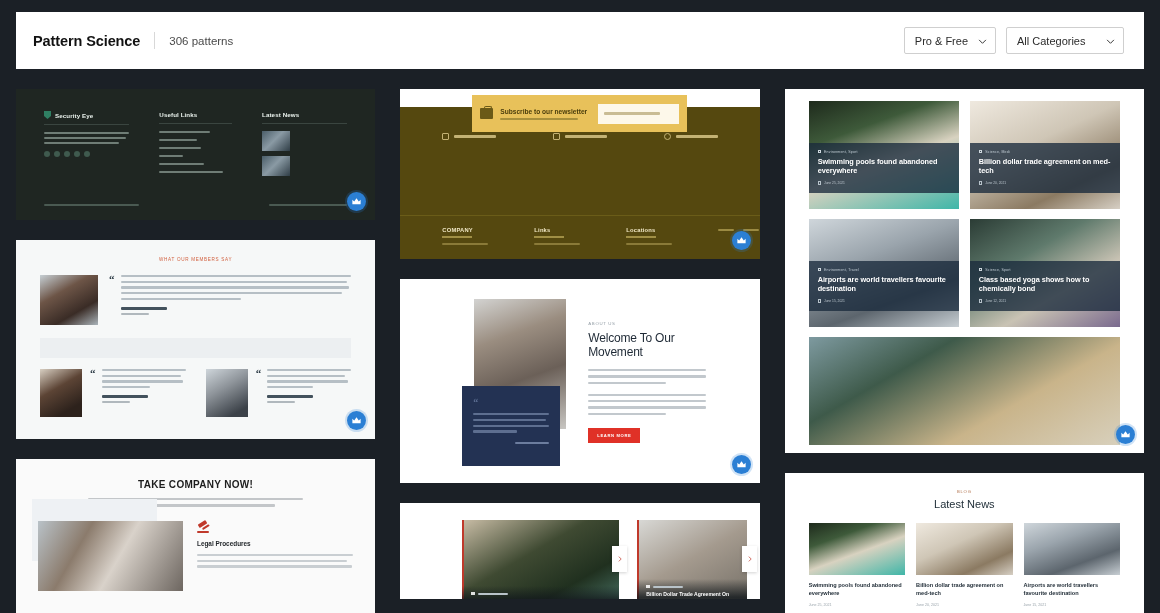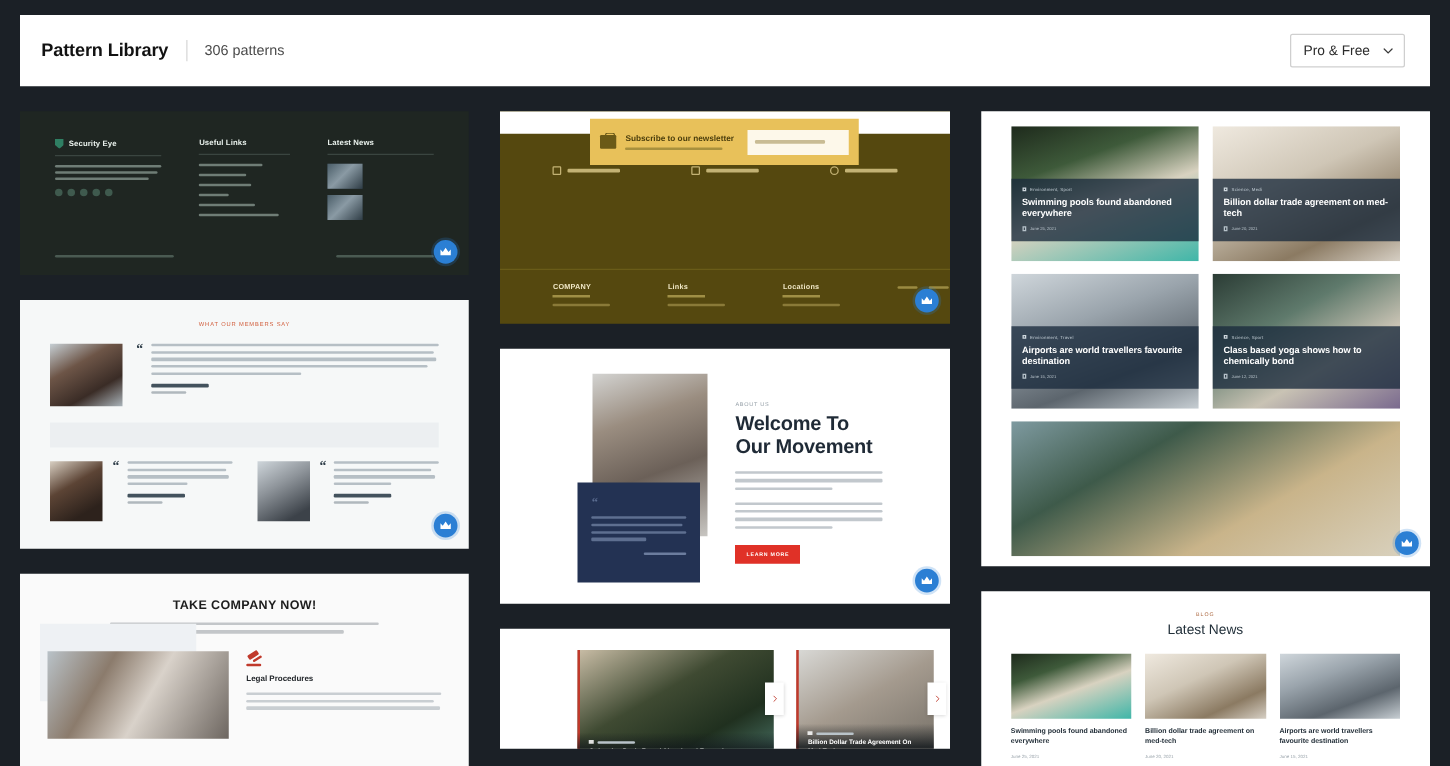--- a/index.html
+++ b/index.html
@@ -153,21 +153,21 @@
   .c-welcome { height: 204px; background:#fff; position:relative; }
   .w-img { position:absolute; left: 74px; top: 20px; width: 92px; height: 130px;
     background-image: linear-gradient(160deg,#d3d3d1 0%,#9a8d80 30%,#6b6058 60%,#c8c6c2 100%);}
   .w-quote { position:absolute; left: 62px; top: 107px; width: 98px; height: 80px; background:#233253; padding: 13px 11px 0 11px;}
   .w-quote .qm { color:#5b6d91; font-size: 10px; font-family:"Liberation Serif",serif; font-weight:bold; line-height:7px;}
   .w-quote .ql { margin-top:7px; }
   .w-quote .ql span { display:block; height:2.2px; background:#5e6f90; margin-bottom:3.6px; border-radius:1px;}
   .w-quote .qa { height:2px; width:34px; background:#6c7d9e; margin: 9px 0 0 auto; border-radius:1px;}
   .w-right { position:absolute; left: 188px; top: 42px; width: 118px;}
   .w-eyebrow { font-size: 4.4px; color: #96a0a8; letter-spacing:.6px; text-transform:uppercase;}
-  .w-title { font-size: 16px; color:#1f2a36; font-weight:700; margin-top: 5px; letter-spacing:-.2px;}
+  .w-title { font-size: 12px; color:#1f2a36; font-weight:400; margin-top: 5px; letter-spacing:-.2px;}
   .w-p { margin-top: 10px; }
   .w-p span { display:block; height:2.3px; background:#c2c8cd; margin-bottom:4px; border-radius:1px;}
   .w-p span.short { width: 66%; }
   .w-btn { margin-top: 13px; width: 52px; height: 15px; background:#e03127;
      display:flex; align-items:center; justify-content:center; cursor:pointer;}
   .w-btn span { font-size: 4.2px; color:#fff; letter-spacing:.6px; font-weight:bold;}
 
   
   .c-carousel { height: 96px; background:#fff; padding: 17px 0 0 0; overflow:hidden; position:relative;}
   .car-row { display:flex; gap: 18px; padding-left: 62px;}
@@ -225,28 +225,36 @@
   .b-h { font-size: 5.6px; font-weight:bold; color:#24303a; margin-top:7px; line-height:1.4;}
   .b-d { font-size: 3.6px; color:#9aa4ab; margin-top:5px;}
 </style>
 </head>
 <body>
 
 <div class="page">
 
   <div class="header">
     <div class="brand-wrap">
-      <div class="brand-title">Pattern Library</div>
+      <div class="brand-title">Pattern Science</div>
       <div class="brand-divider"></div>
       <div class="brand-count">306 patterns</div>
     </div>
     <div class="header-spacer"></div>
     <div class="header-controls">
       <div class="select-box">
         <span class="sel-label">Pro &amp; Free</span>
+        <span class="chev">
+          <svg viewBox="0 0 10 10">
+              <path d="M1.5 3.5 L5 7 L8.5 3.5" fill="none" stroke="#3a3a3a" stroke-width="1.1" stroke-linecap="round"></path>
+            </svg>
+        </span>
+      </div>
+      <div class="select-box wide">
+        <span class="sel-label">All Categories</span>
         <span class="chev">
           <svg viewBox="0 0 10 10">
               <path d="M1.5 3.5 L5 7 L8.5 3.5" fill="none" stroke="#3a3a3a" stroke-width="1.1" stroke-linecap="round"></path>
             </svg>
         </span>
       </div>
     </div>
   </div>
 
   <div class="grid">

